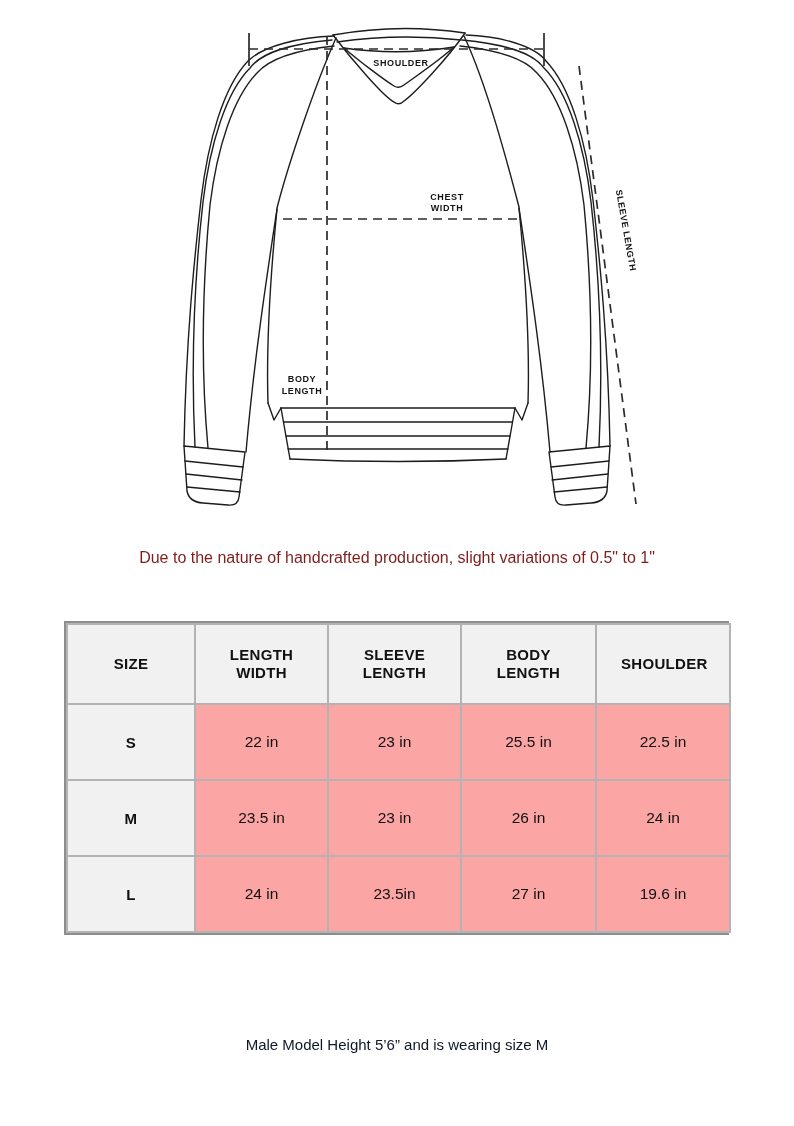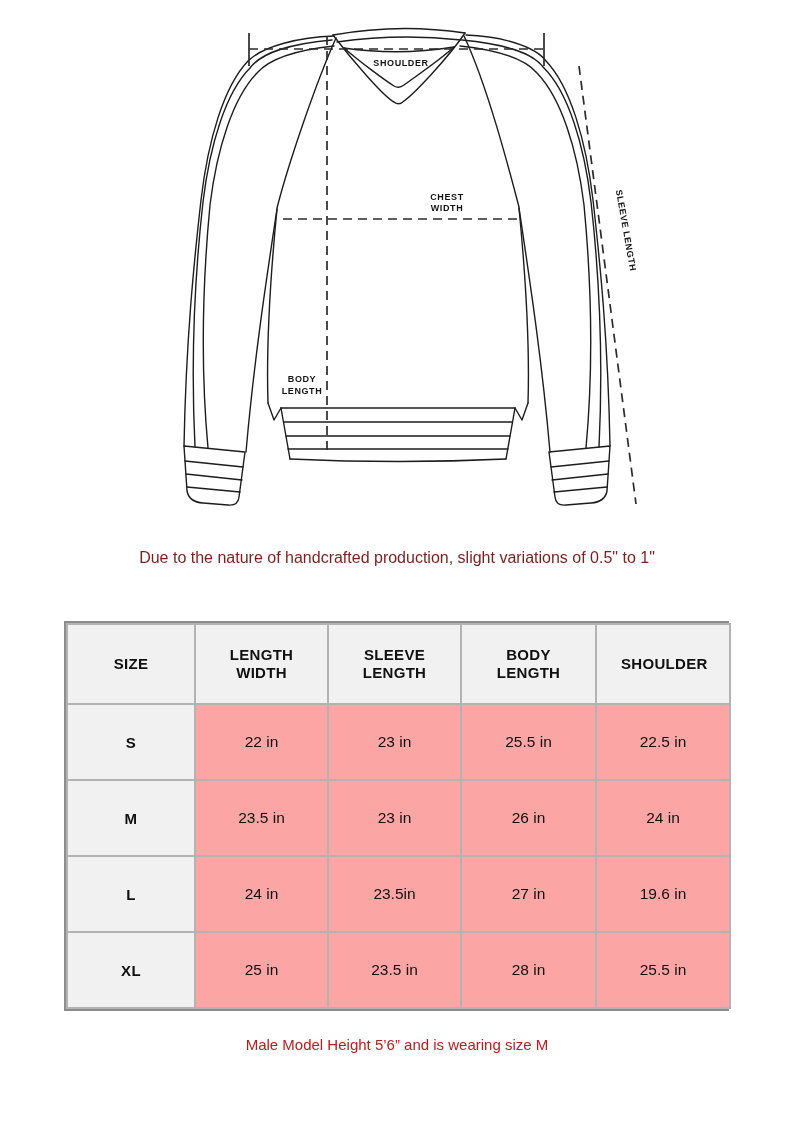--- a/index.html
+++ b/index.html
@@ -68,21 +68,21 @@
     letter-spacing: 0.4px;
   }
   .footer-note {
     position: absolute;
     top: 1034px;
     left: 0;
     width: 100%;
     text-align: center;
     font-size: 15px;
     line-height: 22px;
-    color: #b91c1c;
+    color: #0f172a;
   }
 </style>
 </head>
 <body>
 
 <div class="page">
 
   <svg class="diagram" width="794" height="540" viewBox="0 0 794 540">
 
     <g fill="none" stroke="#1d1d1d" stroke-width="1.4" stroke-linecap="round" stroke-linejoin="round">
@@ -192,27 +192,20 @@
           <td>26 in</td>
           <td>24 in</td>
         </tr>
         <tr>
           <td class="size-cell">L</td>
           <td>24 in</td>
           <td>23.5in</td>
           <td>27 in</td>
           <td>19.6 in</td>
         </tr>
-        <tr>
-          <td class="size-cell">XL</td>
-          <td>25 in</td>
-          <td>23.5 in</td>
-          <td>28 in</td>
-          <td>25.5 in</td>
-        </tr>
       </tbody>
     </table>
   </div>
 
   <div class="footer-note">
     <div>Male Model Height 5’6” and is wearing size M</div>
   </div>
 
 </div>
 

